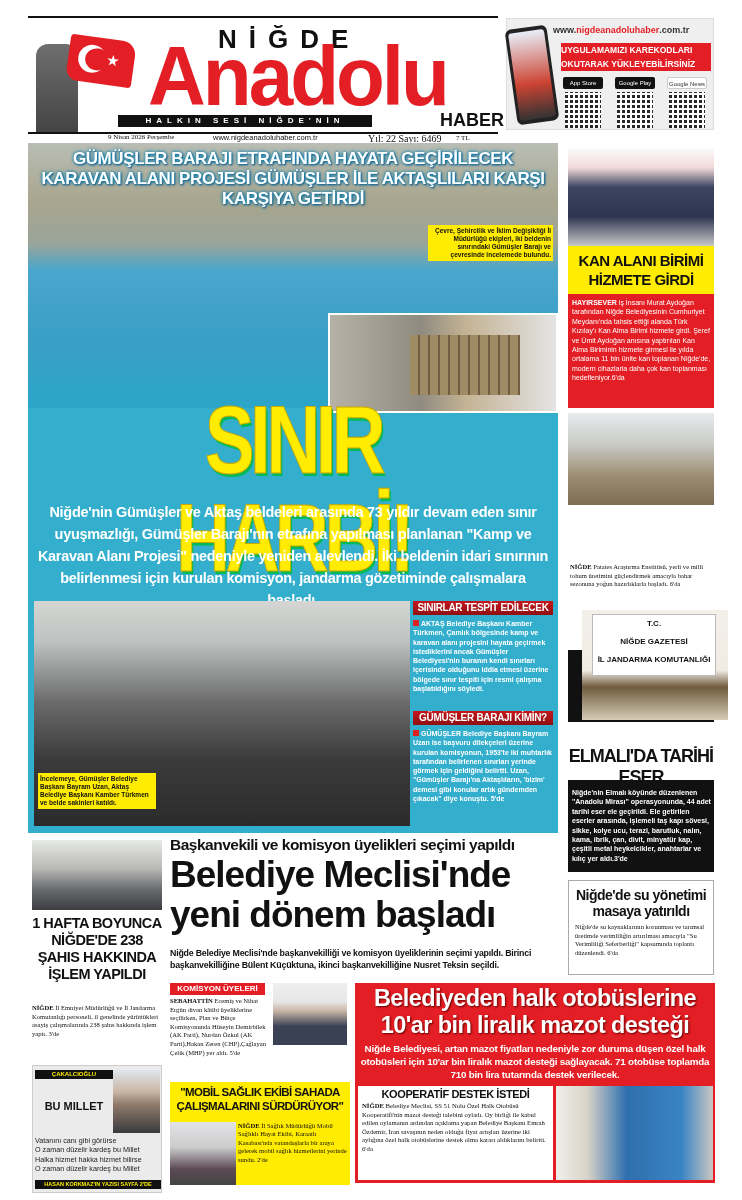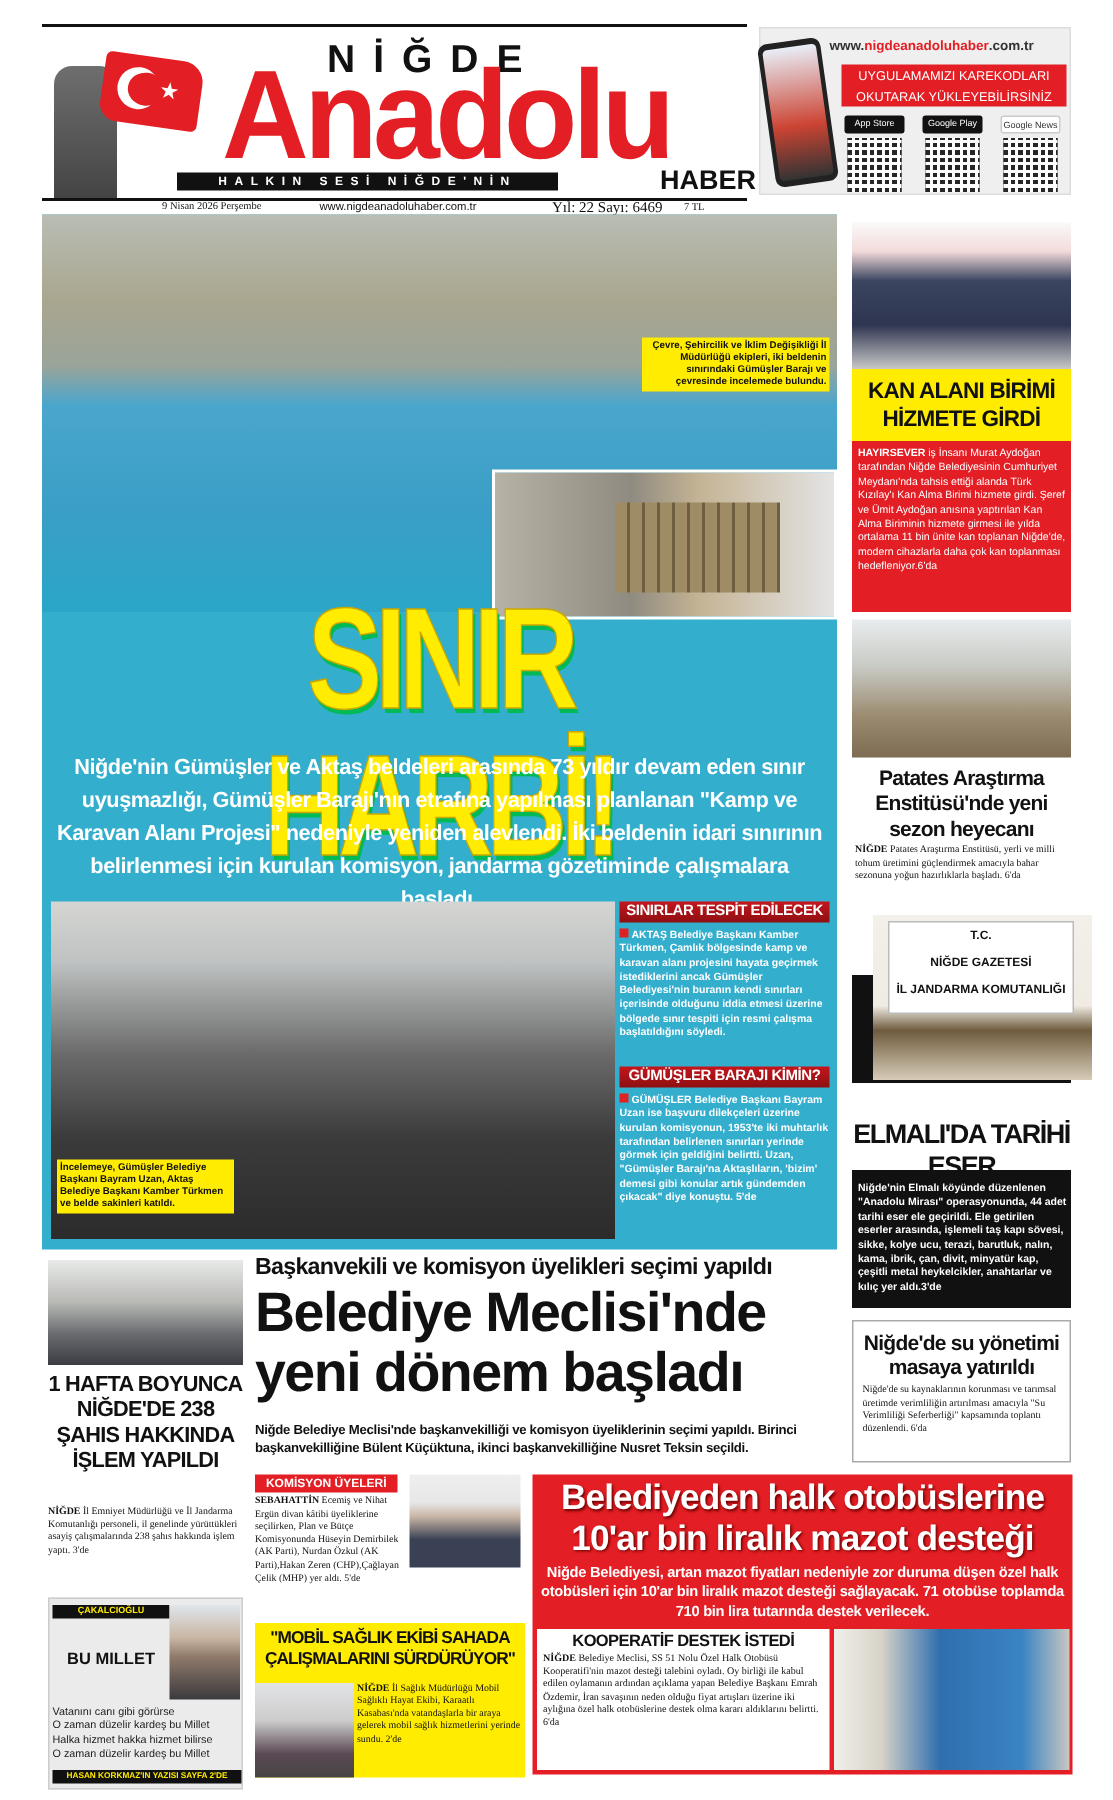--- a/index.html
+++ b/index.html
@@ -20,21 +20,21 @@
 #mast .price{position:absolute;left:428px;top:118px;font-size:7px}
 .flag{position:absolute;left:40px;top:22px;width:66px;height:46px;background:#e31e24;border-radius:4px 14px 4px 12px;transform:rotate(8deg)}
 .flag .moon{position:absolute;left:10px;top:8px;width:28px;height:28px;border-radius:50%;background:#fff}
 .flag .moon2{position:absolute;left:17px;top:11px;width:24px;height:22px;border-radius:50%;background:#e31e24}
 .flag .star{position:absolute;left:38px;top:12px;color:#fff;font-size:15px}
 .figure{position:absolute;left:8px;top:28px;width:42px;height:90px;background:linear-gradient(#555,#222);border-radius:12px 12px 2px 2px;opacity:.85}
 
 #ad{left:506px;top:18px;width:208px;height:112px;background:#efefef;border:1px solid #ddd}
 #ad .url{position:absolute;left:46px;top:6px;font-size:9px;font-weight:bold;color:#333}
 #ad .url b{color:#e31e24}
-#ad .band{position:absolute;left:54px;top:24px;width:150px;height:28px;background:#e31e24;color:#fff;font-size:8.5px;font-weight:normal;line-height:14px;text-align:center}
+#ad .band{position:absolute;left:54px;top:24px;width:150px;height:28px;background:#e31e24;color:#fff;font-size:8.5px;font-weight:bold;line-height:14px;}
 #ad .phone{position:absolute;left:4px;top:8px;width:42px;height:96px;background:#222;border-radius:6px;transform:rotate(-8deg)}
 #ad .phone i{position:absolute;left:3px;top:4px;right:3px;bottom:4px;background:linear-gradient(#e8eef7,#c43 60%,#333);border-radius:3px}
 .store{position:absolute;top:58px;width:40px;height:12px;background:#111;color:#fff;font-size:6px;line-height:12px;text-align:center;border-radius:2px}
 .qr{position:absolute;top:73px;width:36px;height:36px;background:repeating-linear-gradient(90deg,#111 0 3px,#fff 3px 5px),#111;opacity:.9}
 .qr:before{content:"";position:absolute;inset:0;background:repeating-linear-gradient(0deg,transparent 0 3px,#fff 3px 5px)}
 
 #hero{left:28px;top:143px;width:530px;height:690px;background:#33aecd}
 #hero .photo{position:absolute;left:0;top:0;width:530px;height:265px;background:linear-gradient(180deg,#b9bdb4 0%,#a9a68e 22%,#9aa49a 38%,#4aa6cc 48%,#3a9ec6 75%,#2aa6c8 100%)}
 #hero .kicker{position:absolute;left:6px;top:6px;width:518px;text-align:center;color:#fff;font-weight:bold;font-size:17px;line-height:20px;text-shadow:0 0 3px #1a8bb5,0 0 4px #1a8bb5,1px 1px 2px #136;letter-spacing:-0.4px}
 #hero .capt1{position:absolute;left:400px;top:82px;width:125px;background:#ffec00;font-size:6.5px;line-height:8px;padding:2px;text-align:right;font-weight:bold}
@@ -131,20 +131,21 @@
   <div class="store" style="left:56px">App Store</div>
   <div class="store" style="left:108px">Google Play</div>
   <div class="store" style="left:160px;background:#fff;color:#333;border:1px solid #ccc">Google News</div>
   <div class="qr" style="left:58px"></div>
   <div class="qr" style="left:110px"></div>
   <div class="qr" style="left:162px"></div>
 </aside>
 
 <section id="hero" class="abs">
   <div class="photo"></div>
+  <div class="kicker">GÜMÜŞLER BARAJI ETRAFINDA HAYATA GEÇİRİLECEK KARAVAN ALANI PROJESİ GÜMÜŞLER İLE AKTAŞLILARI KARŞI KARŞIYA GETİRDİ</div>
   <div class="capt1">Çevre, Şehircilik ve İklim Değişikliği İl Müdürlüğü ekipleri, iki beldenin sınırındaki Gümüşler Barajı ve çevresinde incelemede bulundu.</div>
   <div class="inset">
       <div class="soldiers"></div>
     </div>
   <div class="big">SINIR HARBİ!</div>
   <div class="lede">Niğde'nin Gümüşler ve Aktaş beldeleri arasında 73 yıldır devam eden sınır uyuşmazlığı, Gümüşler Barajı'nın etrafına yapılması planlanan "Kamp ve Karavan Alanı Projesi" nedeniyle yeniden alevlendi. İki beldenin idari sınırının belirlenmesi için kurulan komisyon, jandarma gözetiminde çalışmalara başladı.</div>
   <div class="crowd"></div>
   <div class="capt2">İncelemeye, Gümüşler Belediye Başkanı Bayram Uzan, Aktaş Belediye Başkanı Kamber Türkmen ve belde sakinleri katıldı.</div>
   <div class="sidehead" style="top:458px">SINIRLAR TESPİT EDİLECEK</div>
   <div class="sidetext" style="top:476px"><span class="sq"></span><span>AKTAŞ</span> <span>Belediye Başkanı Kamber Türkmen, Çamlık bölgesinde kamp ve karavan alanı projesini hayata geçirmek istediklerini ancak Gümüşler Belediyesi'nin buranın kendi sınırları içerisinde olduğunu iddia etmesi üzerine bölgede sınır tespiti için resmi çalışma başlatıldığını söyledi.</span></div>
@@ -154,21 +155,20 @@
 
 <article id="kan" class="rc">
   <div class="redbox"></div>
   <div class="photo"></div>
   <div class="yellow">KAN ALANI BİRİMİ HİZMETE GİRDİ</div>
   <div class="txt"><span>HAYIRSEVER</span> <span style="font-weight:normal">iş İnsanı Murat Aydoğan tarafından Niğde Belediyesinin Cumhuriyet Meydanı'nda tahsis ettiği alanda Türk Kızılay'ı Kan Alma Birimi hizmete girdi. Şeref ve Ümit Aydoğan anısına yaptırılan Kan Alma Biriminin hizmete girmesi ile yılda ortalama 11 bin ünite kan toplanan Niğde'de, modern cihazlarla daha çok kan toplanması hedefleniyor.6'da</span></div>
 </article>
 
 <article id="pat" class="rc">
   <div class="photo"></div>
-  <div class="h">Patates Araştırma Enstitüsü'nde yeni sezon heyecanı</div>
   <div class="t serif"><b>NİĞDE</b> <span>Patates Araştırma Enstitüsü, yerli ve milli tohum üretimini güçlendirmek amacıyla bahar sezonuna yoğun hazırlıklarla başladı. 6'da</span></div>
 </article>
 
 <article id="elm" class="rc">
   <div class="blackbox"></div>
   <div class="photo">
     <div class="sign">
       <div>T.C.</div>
       <div>NİĞDE GAZETESİ</div>
       <div>İL JANDARMA KOMUTANLIĞI</div>

